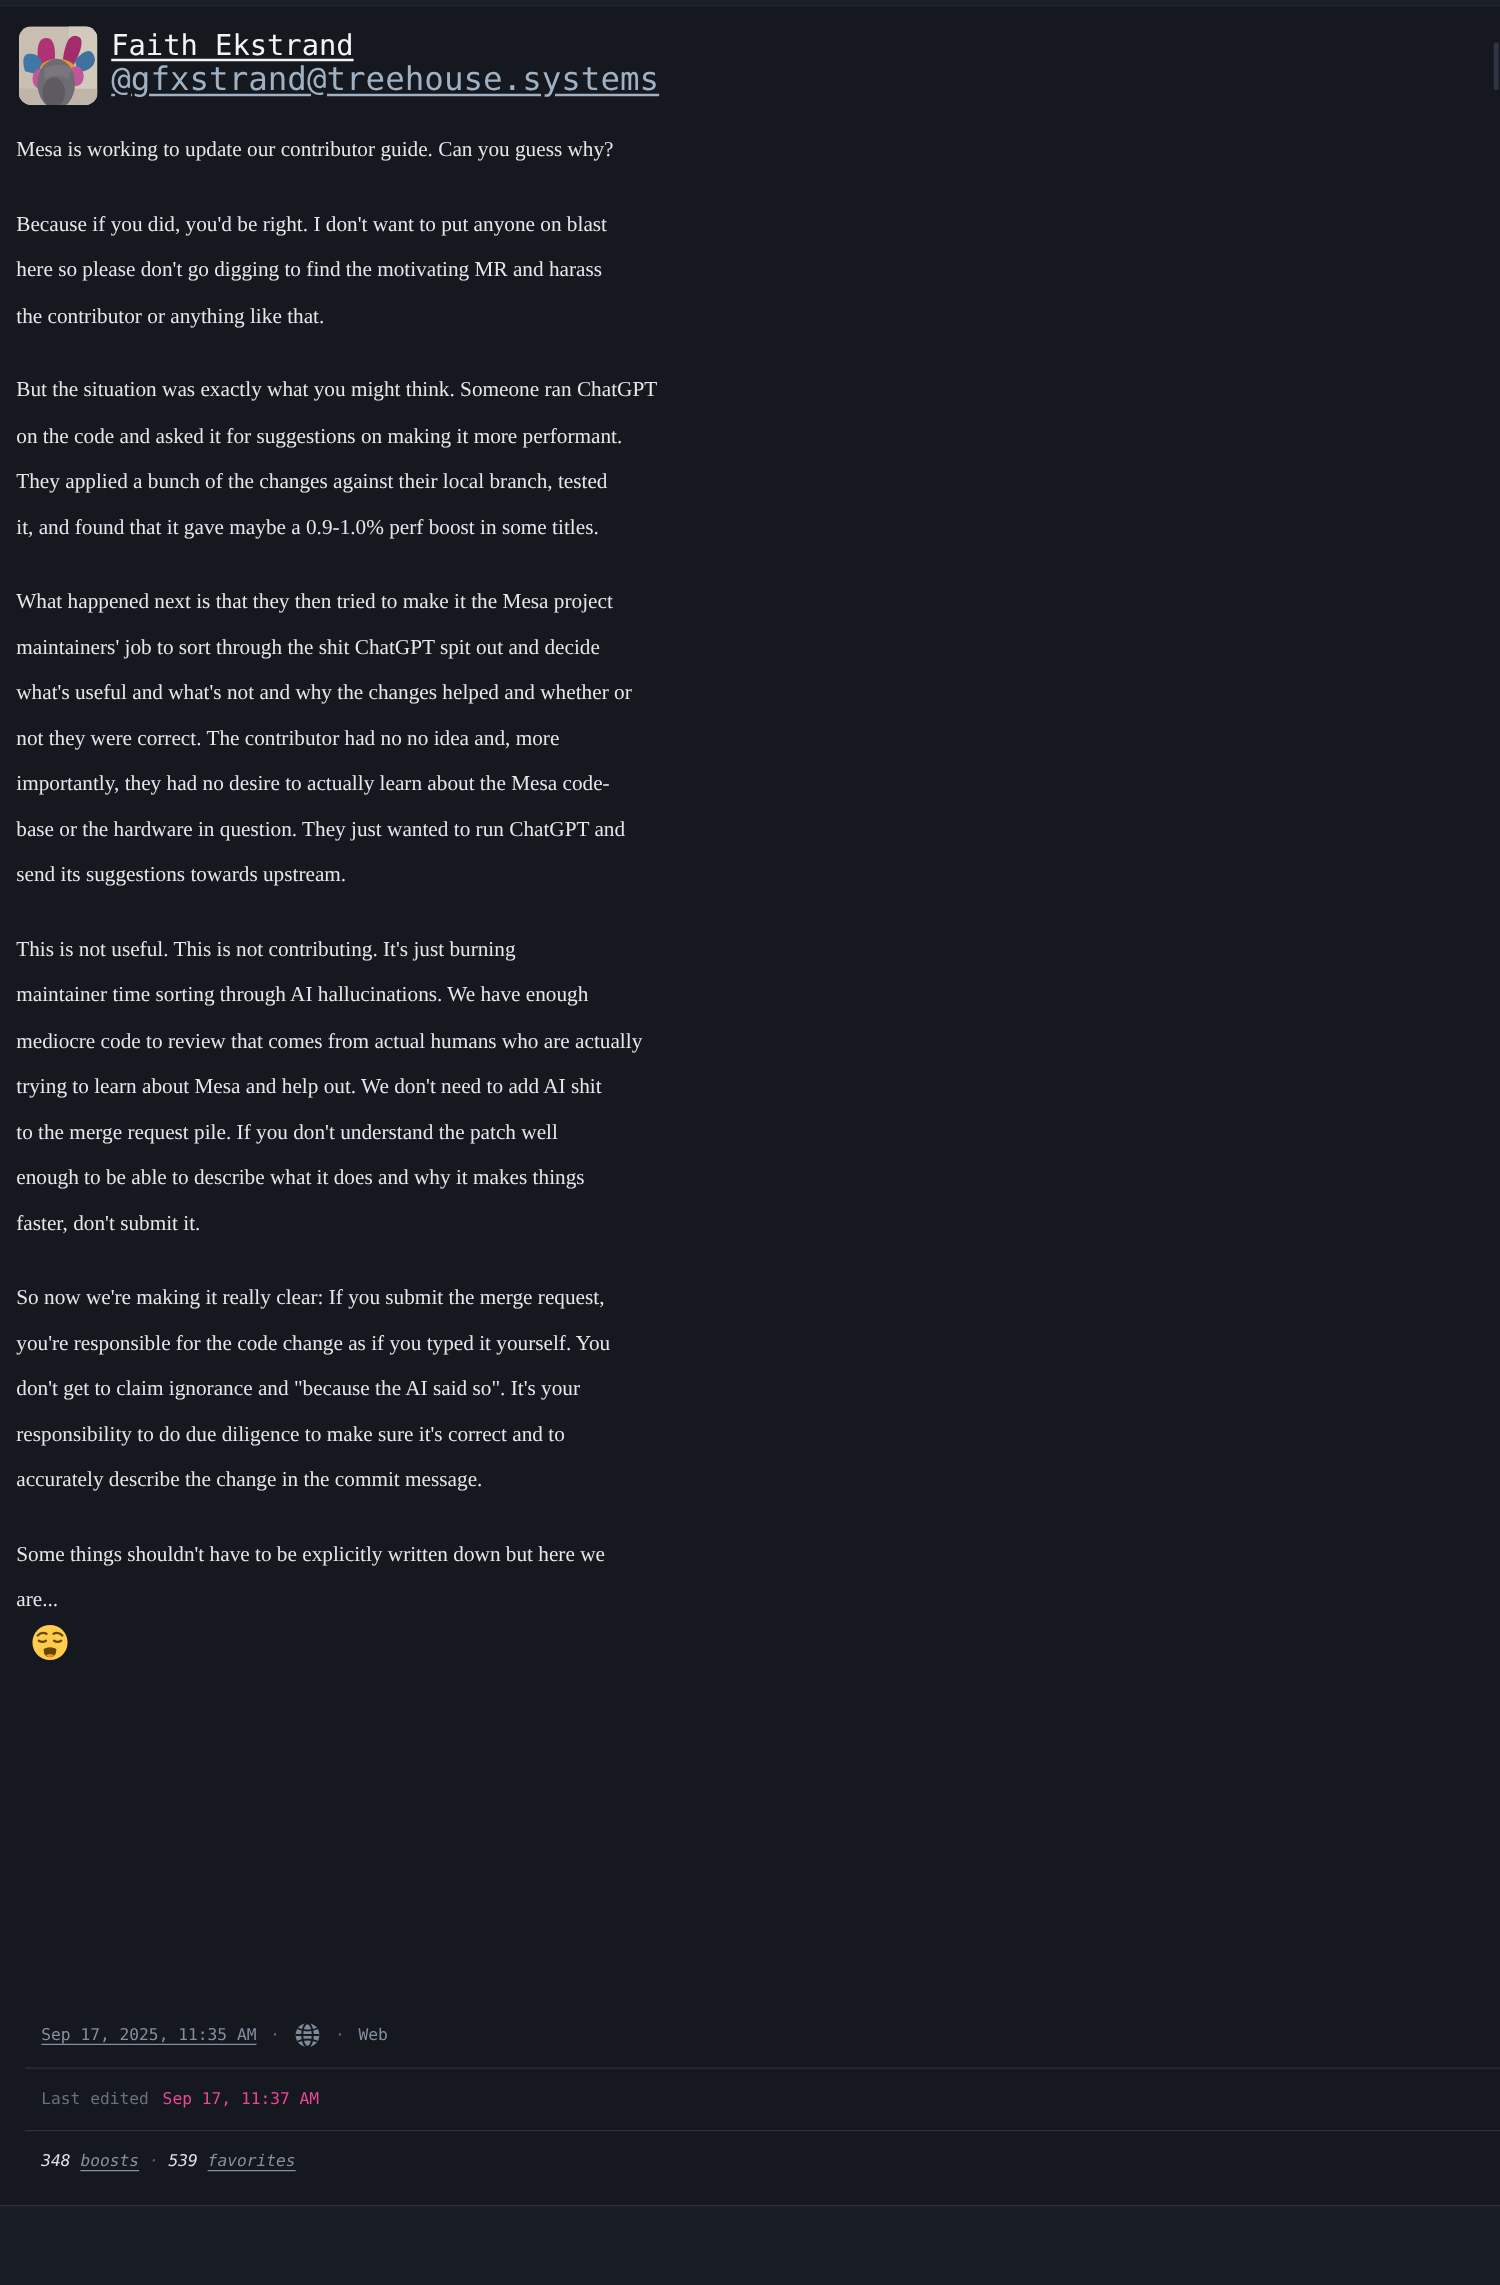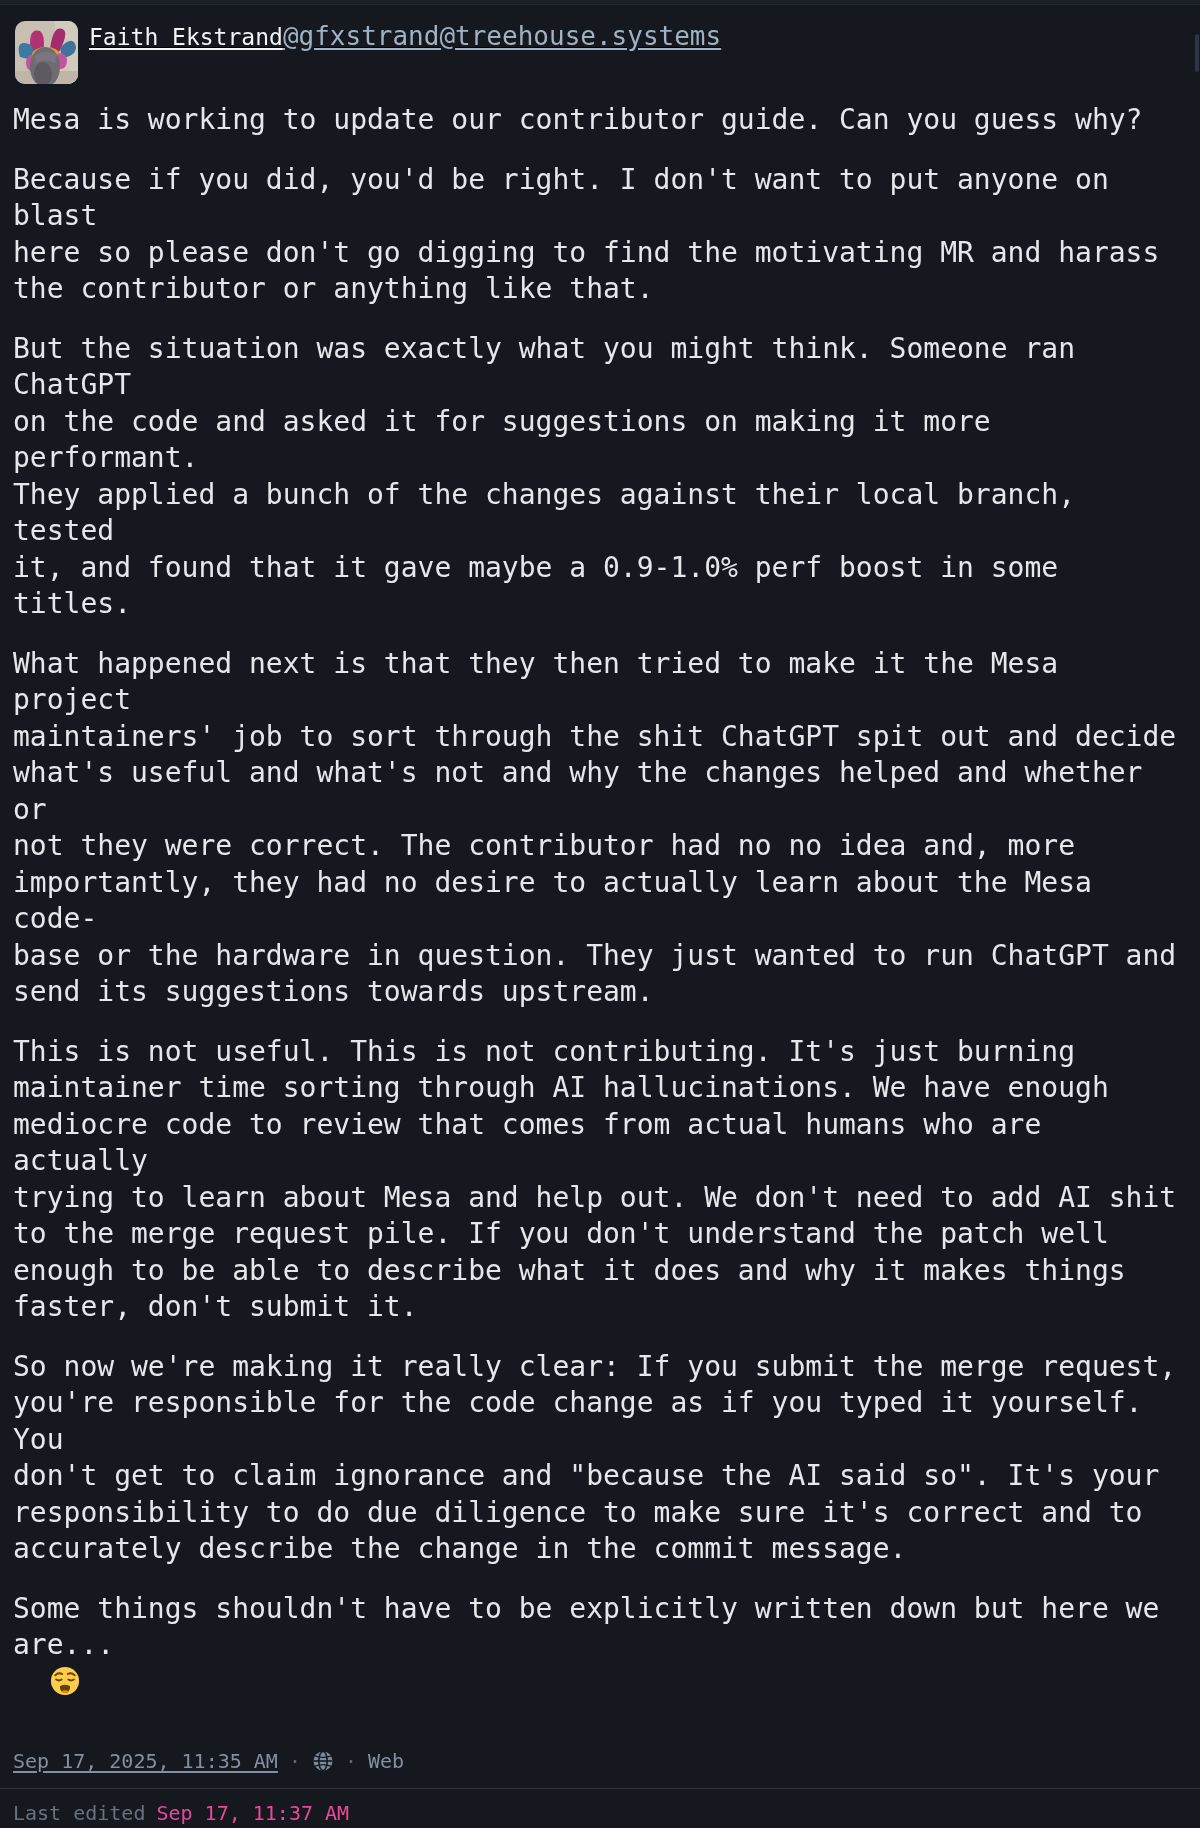--- a/index.html
+++ b/index.html
@@ -13,29 +13,29 @@
     background:var(--bg);
     font-family:"DejaVu Sans Mono","Liberation Mono",monospace;
     display:flex;flex-direction:column;position:relative;
   }
   .top-strip{height:5px;background:var(--strip_bg);border-bottom:1px solid #23262f;flex:none;}
   .scrollbar-thumb{position:absolute;right:1px;top:34px;width:4px;height:38px;border-radius:2px;background:#2f3542;}
 
   .post-header{display:flex;align-items:flex-start;gap:11px;padding:16px 16px 0 15px;flex:none;}
   .avatar{width:63px;height:63px;border-radius:10px;overflow:hidden;flex:none;}
   .avatar svg{display:block;}
-  .id-block{display:flex;padding-top:2px;text-decoration:underline;}
+  .id-block{display:flex;flex-direction:column;padding-top:2px;}
   .display-name{font-size:23px;line-height:28px;color:var(--white);text-decoration:underline;text-underline-offset:3px;cursor:pointer;}
   .handle{font-size:26px;line-height:27px;color:var(--handle);text-decoration:underline;text-underline-offset:3px;cursor:pointer;}
 
-  .post-body{flex:1 1 auto;padding:18px 14px 0 13px;font-size:28px;line-height:36.5px;color:var(--text);}
+  .post-body{flex:1 1 auto;padding:18px 14px 0 13px;font-size:17px;line-height:36.5px;color:var(--text);font-family:Liberation Serif, serif;}
   .post-body p{white-space:pre-wrap;margin:0 0 23px 0;}
   .emoji{display:inline-block;width:30px;height:30px;vertical-align:-5px;margin-left:3px;}
 
-  .meta{flex:none;font-size:20px;}
+  .meta{flex:none;font-size:13px;padding-left:20px;}
   .date-row{display:flex;align-items:center;gap:11px;padding:26px 16px 15px 13px;color:var(--link);}
   .date-link{color:var(--link);text-decoration:underline;text-underline-offset:3px;cursor:pointer;}
   .middot{color:#5d6673;}
   .app-name{color:var(--link);}
   .divider{border-top:1px solid var(--divider);}
   .edited-row{padding:12px 16px 12px 13px;line-height:25px;}
   .edited-label{color:var(--faint);margin-right:11px;}
   .edited-value{color:#ec4899;}
   .stats-row{padding:12px 16px 22px 13px;line-height:25px;color:var(--faint);font-style:italic;}
   .stat-count{color:#dde2e6;}

